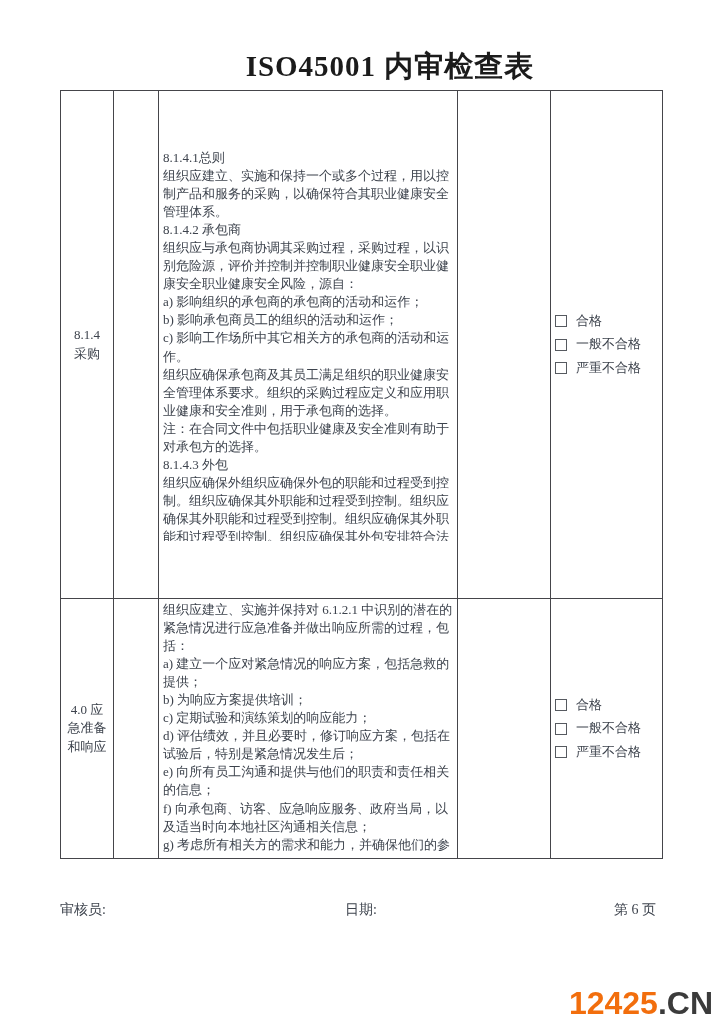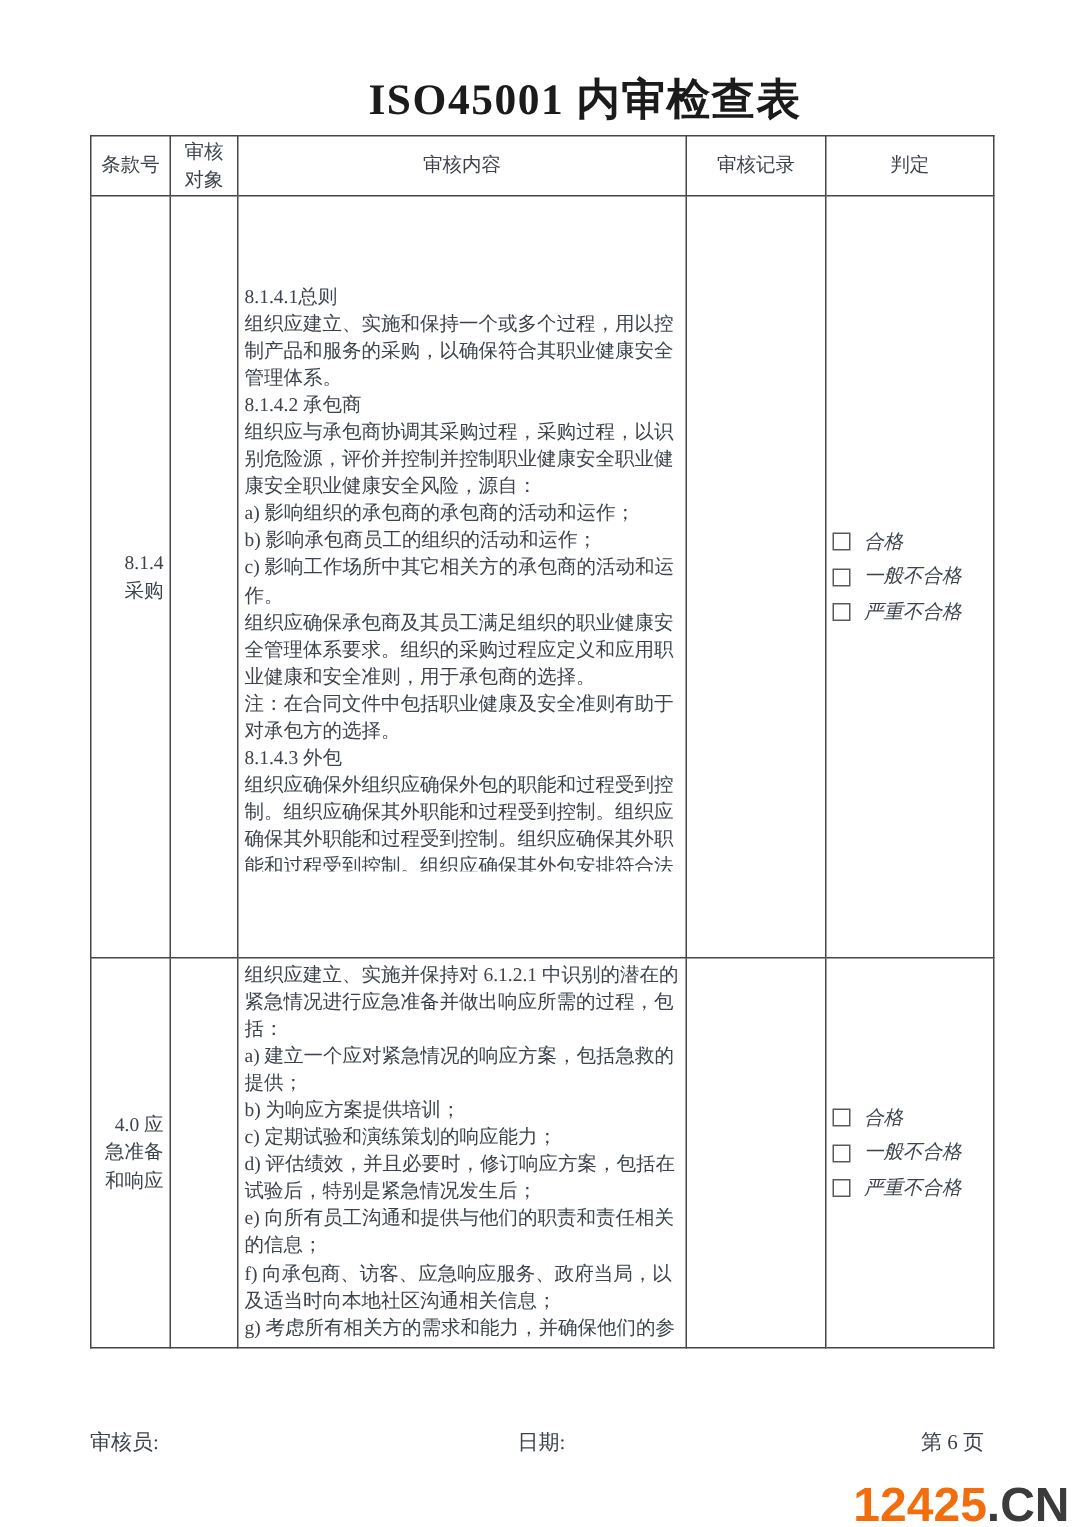--- a/index.html
+++ b/index.html
@@ -17,29 +17,29 @@
   }
   table.audit td,table.audit th{
     border:1px solid #45454a;font-weight:normal;
     font-size:13px;line-height:18.1px;color:#3d434d;
     vertical-align:middle;padding:1px 4px;overflow:hidden;
   }
   th.hdr{text-align:center;font-size:13.5px;}
   td.content-cell{vertical-align:top;text-align:left;padding:2px 5px;}
   .pre{white-space:pre-line;}
   .clip{overflow:hidden;}
-  td.clause-cell{text-align:right;padding:2px 3px;vertical-align:middle;}
+  td.clause-cell{text-align:center;padding:2px 3px;vertical-align:middle;}
   .judgment{padding-left:10px;}
   .check-item{display:flex;align-items:center;margin:5px 0;}
   .checkbox{
     display:inline-block;width:10px;height:10px;border:1px solid #565a60;
     margin-right:9px;flex:0 0 auto;background:#fff;
   }
-  .check-label{font-size:13px;color:#3d434d;font-style:italic;}
-  .footer-row{position:absolute;top:953px;left:60px;width:602px;height:18px;font-size:14px;color:#3d434d;text-decoration:underline;}
+  .check-label{font-size:13px;color:#3d434d;}
+  .footer-row{position:absolute;top:901px;left:60px;width:602px;height:18px;font-size:14px;color:#3d434d;text-decoration:underline;}
   .footer-auditor{position:absolute;left:0;top:0;}
   .footer-date{position:absolute;left:50%;transform:translateX(-50%);top:0;}
   .footer-page{position:absolute;right:6px;top:0;}
   .watermark{
     position:absolute;top:985px;right:7px;
     font-family:"Liberation Sans", sans-serif;font-weight:bold;font-size:32px;letter-spacing:0px;
   }
   .wm-brand{color:#F26E0D;}
   .wm-tld{color:#3b3b3b;}
 </style>
@@ -50,27 +50,20 @@
 
 <table class="audit">
   <colgroup>
     <col style="width:53px">
       <col style="width:45px">
       <col style="width:299px">
       <col style="width:93px">
       <col style="width:112px">
   </colgroup>
   <tbody>
-      <tr style="height:40px">
-    <th class="hdr">条款号</th>
-    <th class="hdr">审核对象</th>
-    <th class="hdr">审核内容</th>
-    <th class="hdr">审核记录</th>
-    <th class="hdr">判定</th>
-  </tr>
 
 
   <tr style="height:508px">
     <td class="clause-cell pre">8.1.4
 采购</td>
     <td></td>
     <td class="content-cell">
       <div class="pre clip" style="height:392px">8.1.4.1总则
 组织应建立、实施和保持一个或多个过程，用以控制产品和服务的采购，以确保符合其职业健康安全管理体系。
 8.1.4.2 承包商

